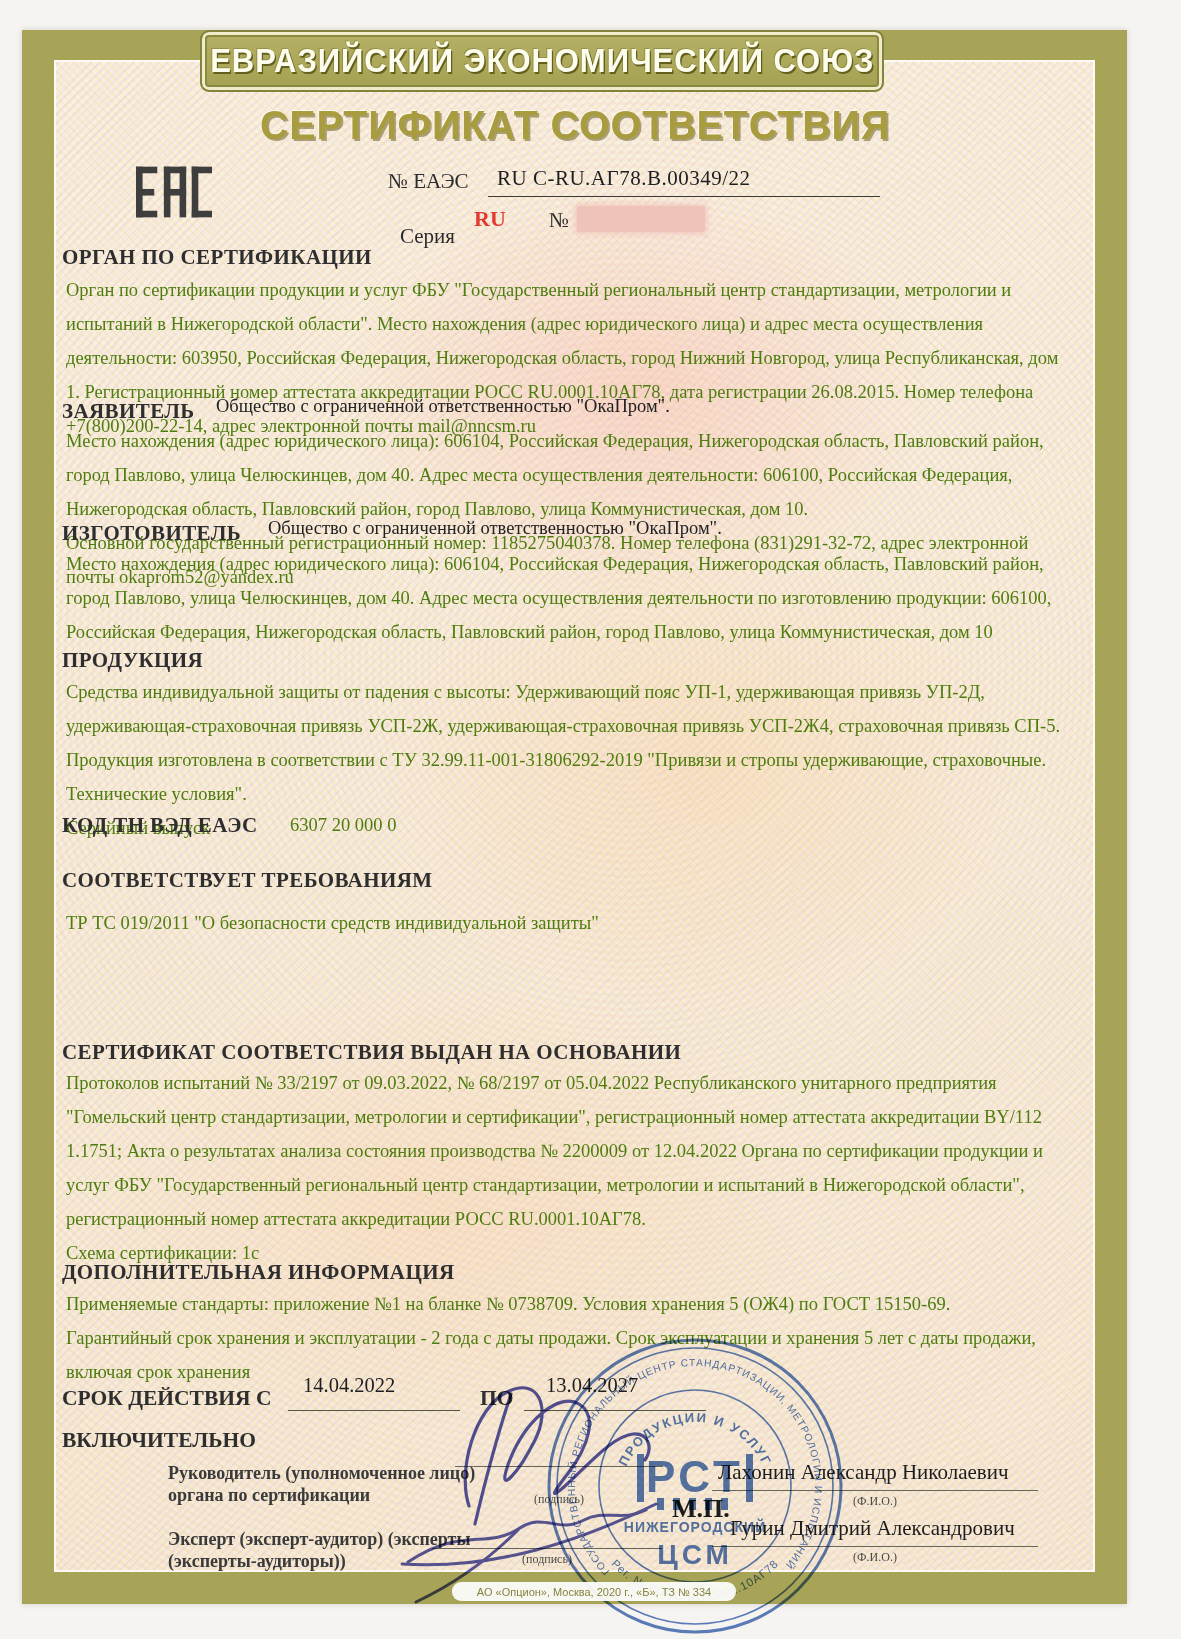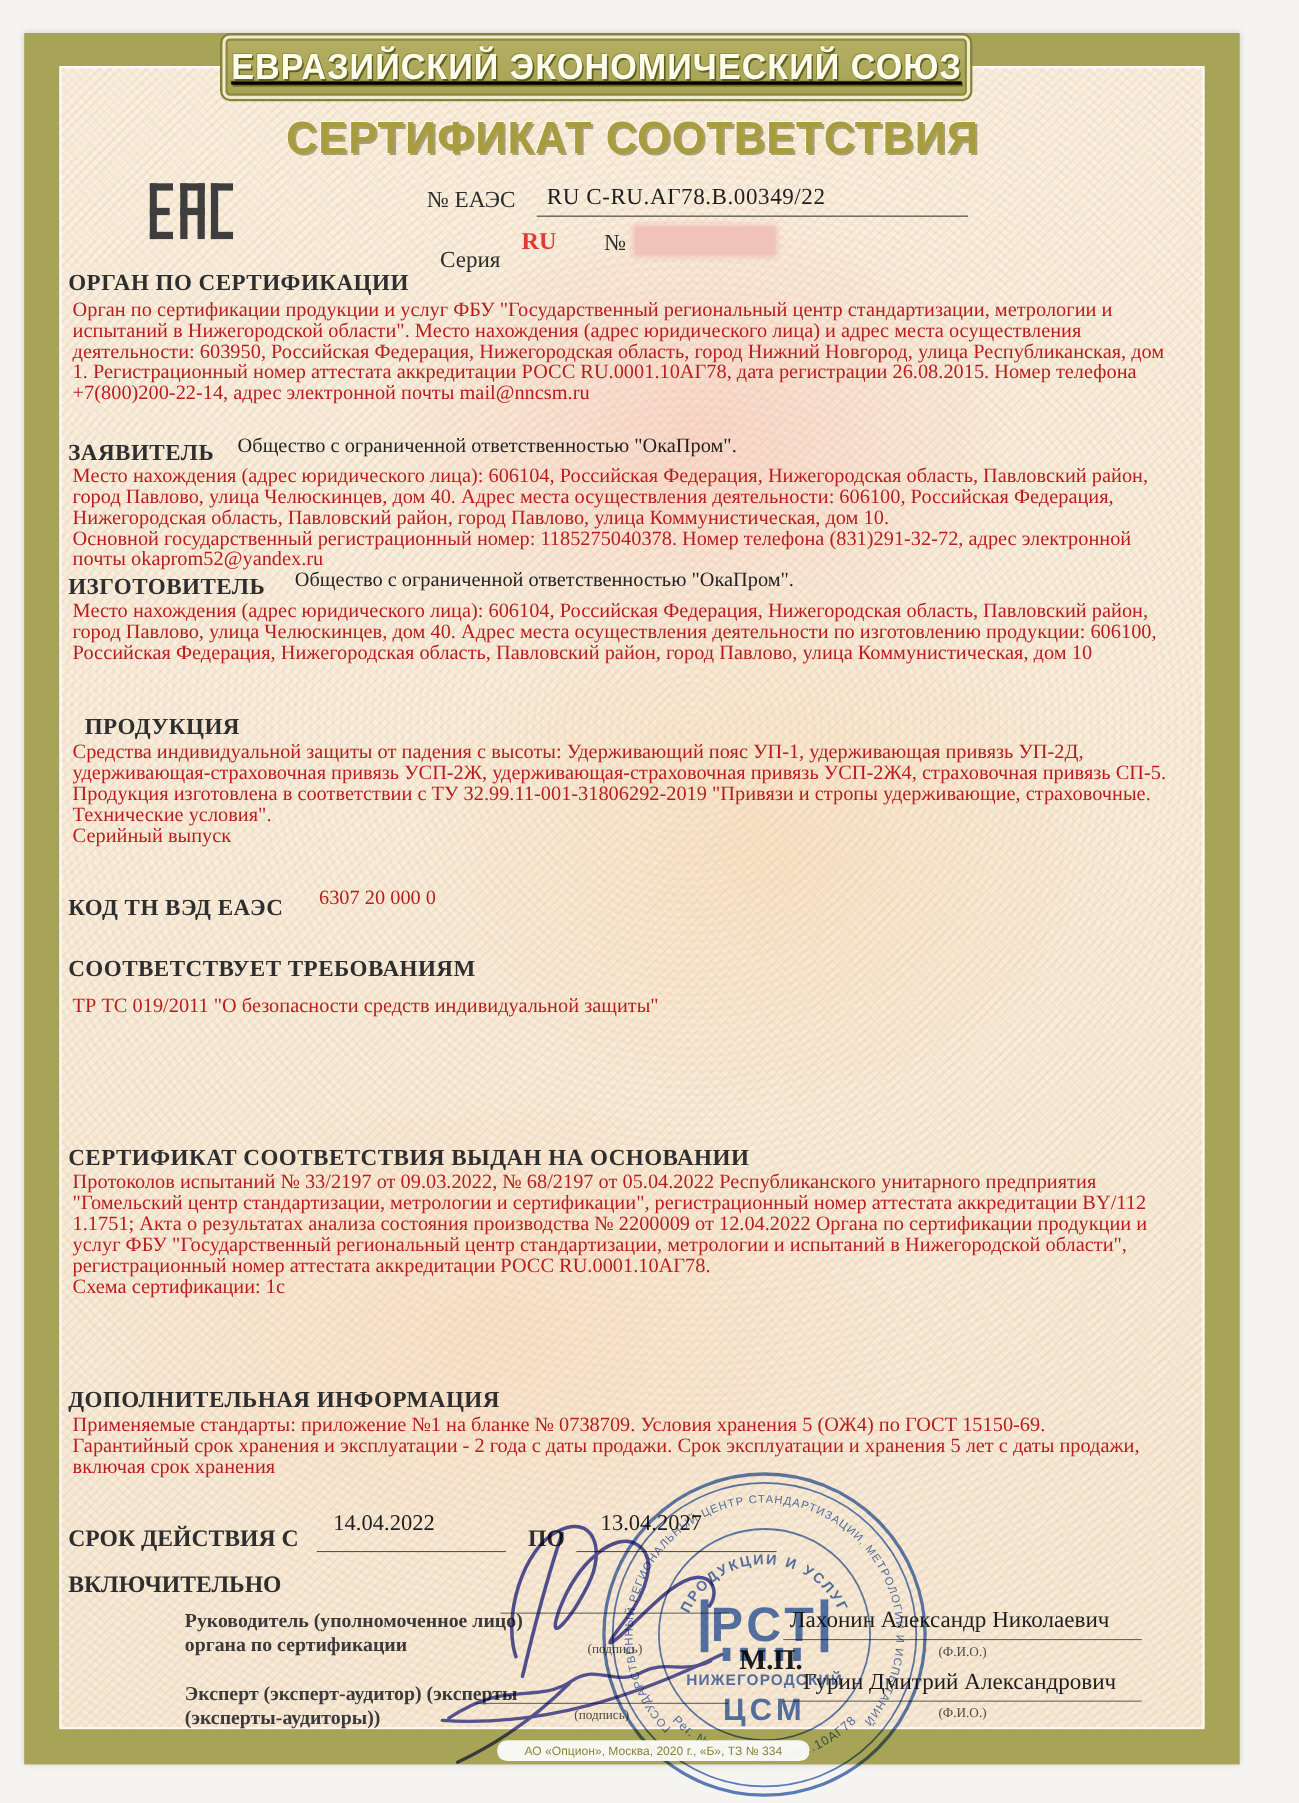--- a/index.html
+++ b/index.html
@@ -31,21 +31,21 @@
       repeating-linear-gradient(-45deg, rgba(186,160,220,.13) 0 2px, rgba(0,0,0,0) 2px 6px),
       linear-gradient(#faf0e2,#f7ead8);
     box-shadow:inset 0 0 0 2px rgba(255,255,255,.75);
   }
   
   .banner{
     position:absolute;left:200px;top:30px;width:680px;height:58px;
     background:linear-gradient(#b5b064,#a5a152);
     border:2px solid #85823c;border-radius:9px;
     box-shadow:inset 0 0 0 3px #eeeccb, inset 0 0 0 5px #8b8840;
-    display:flex;align-items:center;justify-content:center;text-decoration:underline;
+    display:flex;align-items:center;justify-content:center;
   }
   .banner span{
     font-family:"Liberation Sans", sans-serif;font-weight:bold;font-size:33px;
     color:#fdfdee;letter-spacing:1px;transform:scaleX(.94);white-space:nowrap;
     text-shadow:1.5px 1.5px 0 #63601f, -1px -1px 0 rgba(99,96,31,.35);
   }
   .eac-logo{position:absolute;left:136px;top:146px;}
   .doc-title{
     position:absolute;left:205px;top:102px;width:740px;text-align:center;
     font-family:"Liberation Sans", sans-serif;font-weight:bold;font-size:41px;
@@ -57,21 +57,21 @@
   .num-underline{position:absolute;left:488px;top:196px;width:392px;border-bottom:1.5px solid #3c3c34;}
   .series-label{position:absolute;left:400px;top:208px;font-size:21px;color:#2c2c2c;margin-top:16px;}
   .series-value{position:absolute;left:474px;top:206px;font-size:22px;font-weight:bold;color:#e03b32;}
   .series-no{position:absolute;left:549px;top:208px;font-size:21px;color:#2c2c2c;}
   .redacted{position:absolute;left:577px;top:206px;width:128px;height:26px;background:#f0c3b9;box-shadow:0 0 5px 2px rgba(240,195,185,.8);border-radius:2px;}
   
   .sec-h{
     position:absolute;font-weight:bold;font-size:21px;color:#2e2e2e;letter-spacing:.4px;white-space:nowrap;
   }
   .sec-t{
-    position:absolute;font-size:18.5px;line-height:19px;color:#b91c1c;
+    position:absolute;font-size:18.5px;line-height:34px;color:#4d7c0f;
     white-space:pre-line;
   }
   .inline-name{position:absolute;font-size:18.5px;color:#222;white-space:nowrap;}
   
   .valid-label{position:absolute;font-weight:bold;font-size:21.5px;color:#2e2e2e;white-space:nowrap;}
   .date{position:absolute;font-size:20.5px;color:#1e1e1e;}
   .date-line{position:absolute;border-bottom:1.5px solid #55554a;}
   
   .sign-label{position:absolute;font-weight:bold;font-size:18px;line-height:22px;color:#3a3a3a;}
   .sign-line{position:absolute;border-bottom:1.3px solid #66665c;}
@@ -131,21 +131,21 @@
 
 <div class="sec-h" style="left:62px;top:399px">ЗАЯВИТЕЛЬ</div>
 <div class="inline-name" style="left:216px;top:396px">Общество с ограниченной ответственностью "ОкаПром".</div>
 <div class="sec-t" style="left:66px;top:424px;width:1002px">Место нахождения (адрес юридического лица): 606104, Российская Федерация, Нижегородская область, Павловский район, город Павлово, улица Челюскинцев, дом 40. Адрес места осуществления деятельности: 606100, Российская Федерация, Нижегородская область, Павловский район, город Павлово, улица Коммунистическая, дом 10.
 Основной государственный регистрационный номер: 1185275040378. Номер телефона (831)291-32-72, адрес электронной почты okaprom52@yandex.ru</div>
 
 <div class="sec-h" style="left:62px;top:521px">ИЗГОТОВИТЕЛЬ</div>
 <div class="inline-name" style="left:268px;top:518px">Общество с ограниченной ответственностью "ОкаПром".</div>
 <div class="sec-t" style="left:66px;top:547px;width:1008px">Место нахождения (адрес юридического лица): 606104, Российская Федерация, Нижегородская область, Павловский район, город Павлово, улица Челюскинцев, дом 40. Адрес места осуществления деятельности по изготовлению продукции: 606100, Российская Федерация, Нижегородская область, Павловский район, город Павлово, улица Коммунистическая, дом 10</div>
 
-<div class="sec-h" style="left:77px;top:648px">ПРОДУКЦИЯ</div>
+<div class="sec-h" style="left:62px;top:648px">ПРОДУКЦИЯ</div>
 <div class="sec-t" style="left:66px;top:675px;width:1002px">Средства индивидуальной защиты от падения с высоты: Удерживающий пояс УП-1, удерживающая привязь УП-2Д, удерживающая-страховочная привязь УСП-2Ж, удерживающая-страховочная привязь УСП-2Ж4, страховочная привязь СП-5.
 Продукция изготовлена в соответствии с ТУ 32.99.11-001-31806292-2019 "Привязи и стропы удерживающие, страховочные. Технические условия".
 Серийный выпуск</div>
 
 <div class="sec-h" style="left:62px;top:813px">КОД ТН ВЭД ЕАЭС</div>
 <div class="sec-t" style="left:290px;top:808px;white-space:nowrap">6307 20 000 0</div>
 
 <div class="sec-h" style="left:62px;top:868px">СООТВЕТСТВУЕТ ТРЕБОВАНИЯМ</div>
 <div class="sec-t" style="left:66px;top:906px;width:1002px">ТР ТС 019/2011 "О безопасности средств индивидуальной защиты"</div>
 

